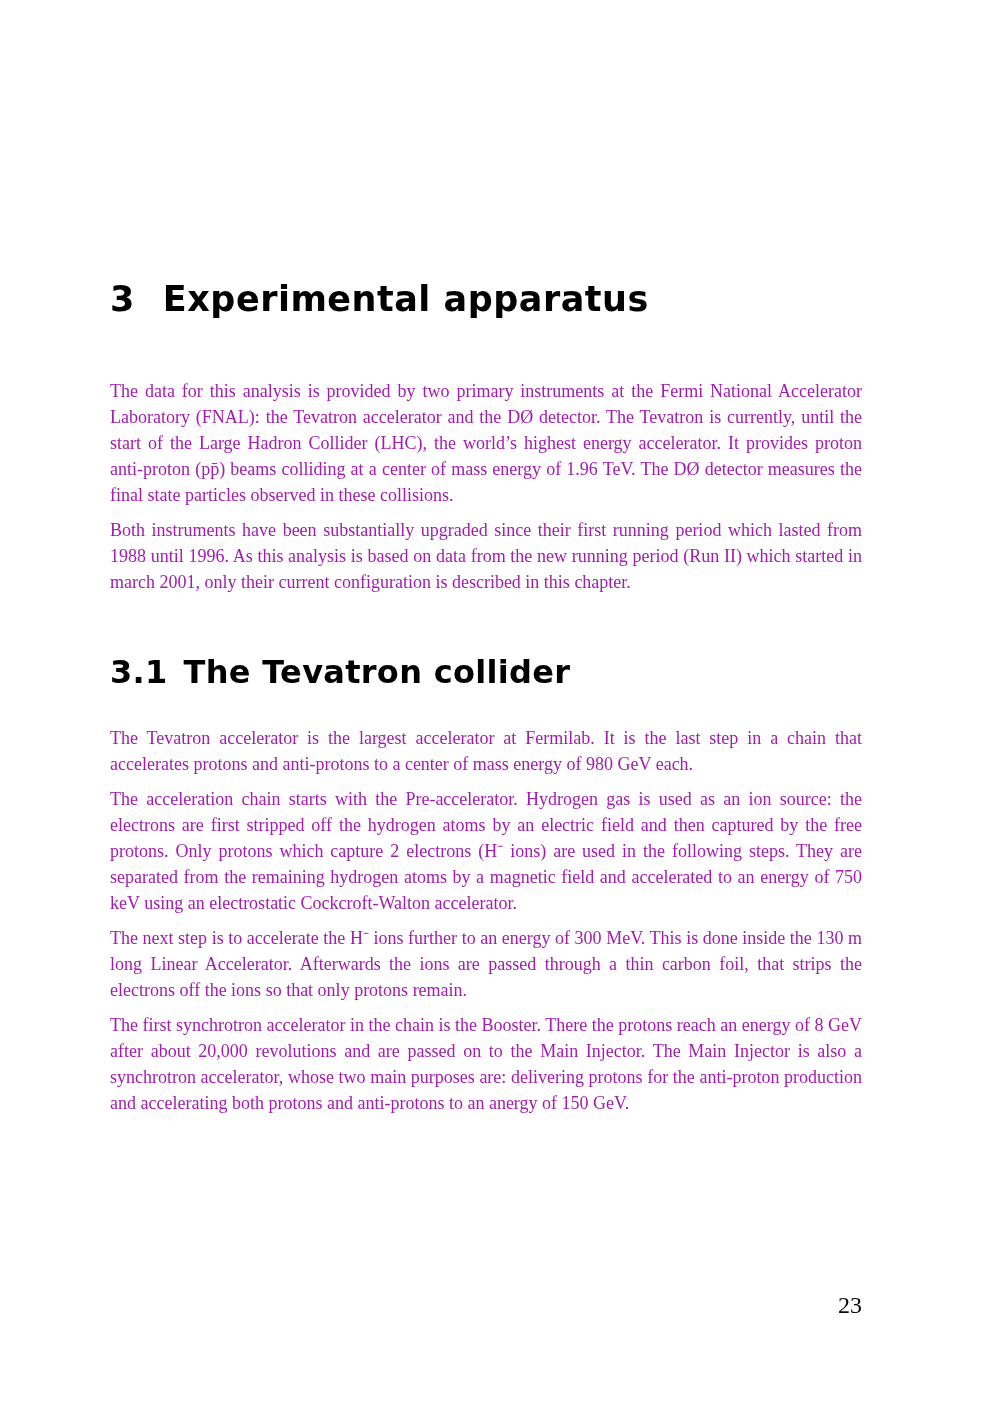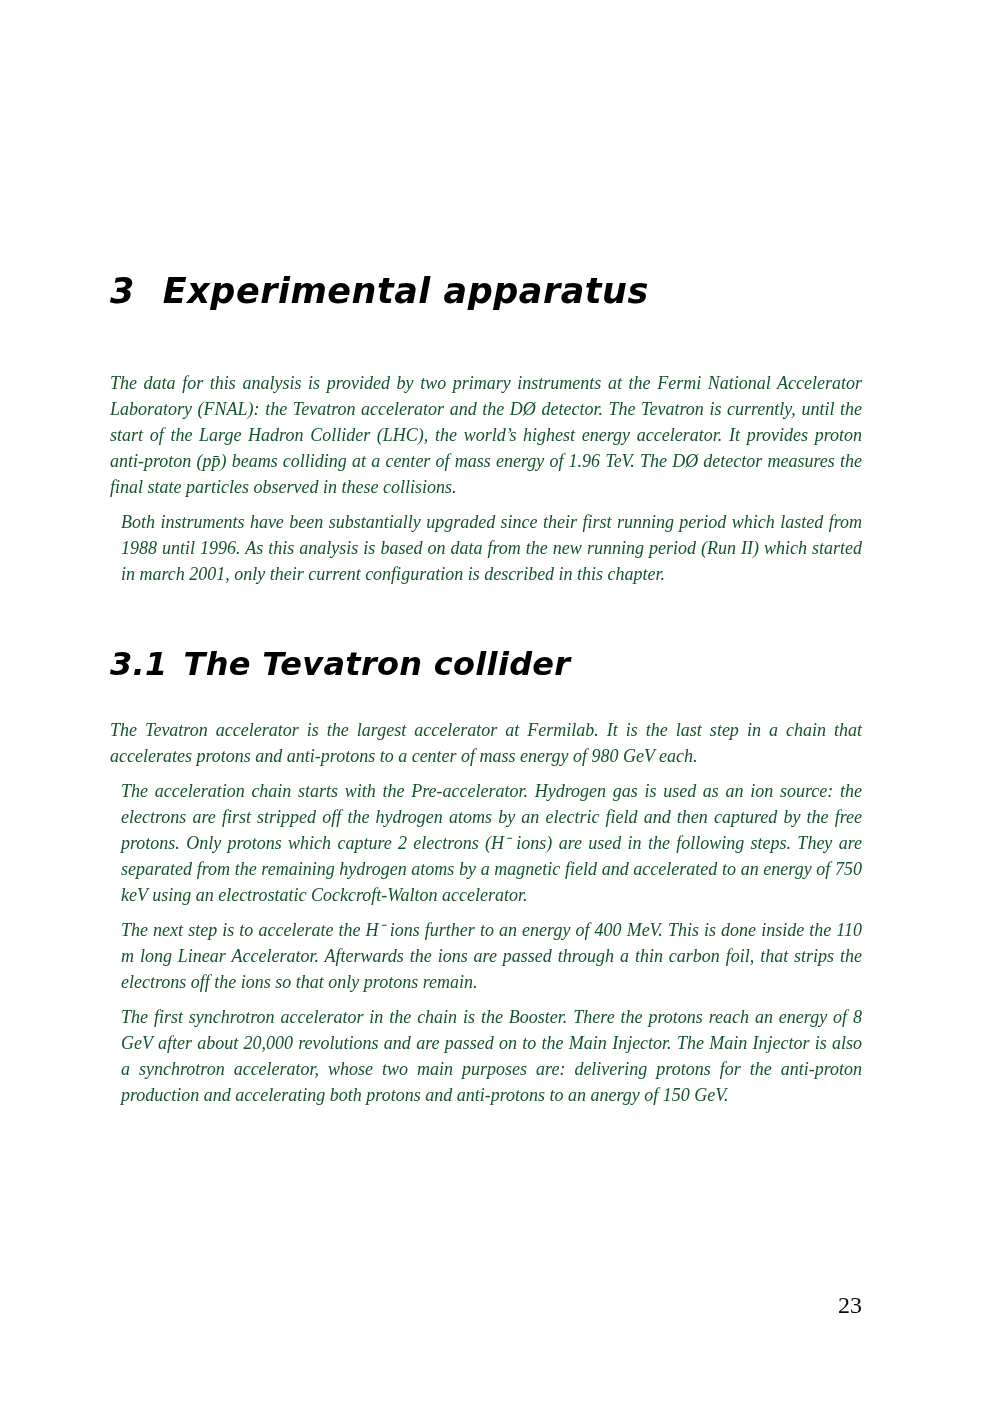--- a/index.html
+++ b/index.html
@@ -11,23 +11,22 @@
     position: relative;
     width: 1000px;
     height: 1414px;
     background: #ffffff;
     color: #000000;
     overflow: hidden;
   }
   .content {
     position: absolute;
     left: 110px;
-    top: 0;
+    top: 8px;
     width: 752px;
-    font-style: italic;
   }
   .chapter-heading {
     margin: 270px 0 0 0;
     font-family: "DejaVu Sans", sans-serif;
     font-weight: bold;
     font-size: 35px;
     line-height: 42px;
     letter-spacing: 0.5px;
     color: #000000;
   }
@@ -47,25 +46,24 @@
   .section-heading .num {
     display: inline-block;
     margin-right: 16px;
   }
   .body-par {
     margin: 0;
     font-family: "Liberation Serif", serif;
     font-size: 18px;
     line-height: 26px;
     text-align: justify;
-    color: #14532d;
+    color: #a21caf;
   }
   .body-par + .body-par {
     margin-top: 9px;
-    margin-left: 11px;
   }
   .chapter-heading + .body-par {
     margin-top: 58px;
   }
   .page-number {
     position: absolute;
     top: 1292px;
     right: 138px;
     font-family: "Liberation Serif", serif;
     font-size: 24px;
@@ -85,19 +83,19 @@
 
     <p class="body-par">The data for this analysis is provided by two primary instruments at the Fermi National Accelerator Laboratory (FNAL): the Tevatron accelerator and the DØ detector. The Tevatron is currently, until the start of the Large Hadron Collider (LHC), the world’s highest energy accelerator. It provides proton anti-proton (pp̄) beams colliding at a center of mass energy of 1.96 TeV. The DØ detector measures the final state particles observed in these collisions.</p>
     <p class="body-par">Both instruments have been substantially upgraded since their first running period which lasted from 1988 until 1996. As this analysis is based on data from the new running period (Run II) which started in march 2001, only their current configuration is described in this chapter.</p>
 
     <h2 class="section-heading">
       <span class="num">3.1</span><span>The Tevatron collider</span>
     </h2>
 
     <p class="body-par">The Tevatron accelerator is the largest accelerator at Fermilab. It is the last step in a chain that accelerates protons and anti-protons to a center of mass energy of 980 GeV each.</p>
     <p class="body-par">The acceleration chain starts with the Pre-accelerator. Hydrogen gas is used as an ion source: the electrons are first stripped off the hydrogen atoms by an electric field and then captured by the free protons. Only protons which capture 2 electrons (H⁻ ions) are used in the following steps. They are separated from the remaining hydrogen atoms by a magnetic field and accelerated to an energy of 750 keV using an electrostatic Cockcroft-Walton accelerator.</p>
-    <p class="body-par">The next step is to accelerate the H⁻ ions further to an energy of 400 MeV. This is done inside the 110 m long Linear Accelerator. Afterwards the ions are passed through a thin carbon foil, that strips the electrons off the ions so that only protons remain.</p>
+    <p class="body-par">The next step is to accelerate the H⁻ ions further to an energy of 300 MeV. This is done inside the 130 m long Linear Accelerator. Afterwards the ions are passed through a thin carbon foil, that strips the electrons off the ions so that only protons remain.</p>
     <p class="body-par">The first synchrotron accelerator in the chain is the Booster. There the protons reach an energy of 8 GeV after about 20,000 revolutions and are passed on to the Main Injector. The Main Injector is also a synchrotron accelerator, whose two main purposes are: delivering protons for the anti-proton production and accelerating both protons and anti-protons to an anergy of 150 GeV.</p>
 
   </div>
 
   <div class="page-number">23</div>
 </div>
 
 </body></html>

